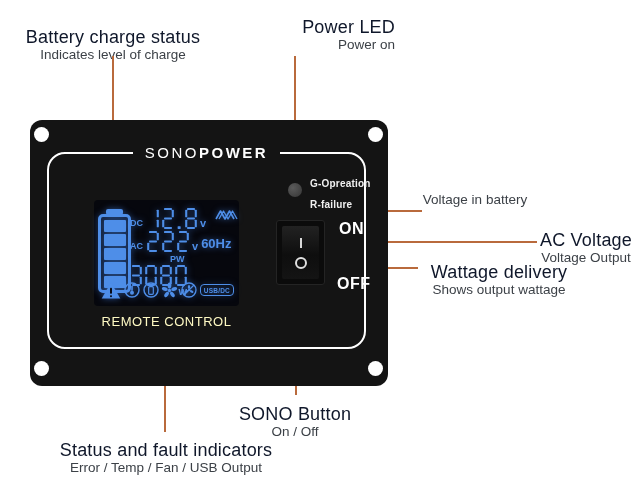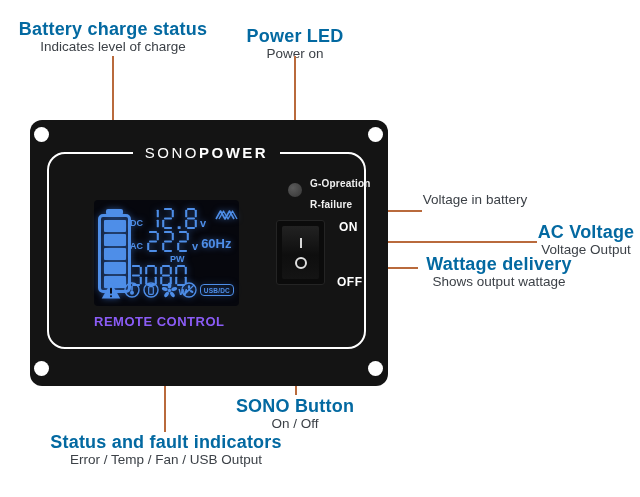--- a/index.html
+++ b/index.html
@@ -1,21 +1,21 @@
 <!DOCTYPE html>
 <html><head>
 <meta charset="utf-8">
 <style>
   html,body{margin:0;padding:0;background:#fff;}
   *{box-sizing:border-box;font-family:"Liberation Sans",sans-serif;}
   .stage{position:relative;width:640px;height:497px;background:#ffffff;overflow:hidden;}
 
   
   .callout{position:absolute;text-align:center;}
-  .callout .title{font-size:18px;font-weight:700;color:#0369a1;line-height:20px;letter-spacing:.2px;}
+  .callout .title{font-size:18px;font-weight:400;color:#0f172a;line-height:20px;letter-spacing:.2px;margin-top:8px;}
   .callout .sub{font-size:13.5px;font-weight:500;color:#3C4147;line-height:16px;}
   .aline{position:absolute;background:#B96A3C;}
   .aline.v{width:2px;}
   .aline.h{height:2px;}
 
   
   .panel{position:absolute;left:30px;top:120px;width:358px;height:266px;
          background:#141414;border-radius:12px;}
   .screw{position:absolute;width:15px;height:15px;border-radius:50%;background:#ffffff;}
   .inner-border{position:absolute;left:17px;top:32px;width:319px;height:197px;
@@ -44,43 +44,43 @@
   .sevenseg{display:flex;align-items:flex-end;gap:3px;}
   .lcd-unit{font-size:11px;font-weight:700;color:#4E8EE8;margin-left:3px;line-height:11px;}
   .lcd-extra{font-size:13px;font-weight:700;color:#4E8EE8;margin-left:3px;margin-bottom:1px;}
   .sine{margin-left:9px;align-self:flex-start;margin-top:1px;}
 
   .lcd-icons{position:absolute;left:7px;right:5px;top:81px;height:18px;display:flex;
              align-items:center;justify-content:space-between;}
   .usb-badge{border:1.3px solid #4E8EE8;border-radius:4px;color:#4E8EE8;font-size:6.5px;
              font-weight:700;padding:1.5px 3px;letter-spacing:.2px;}
 
-  .remote-label{position:absolute;left:64px;top:194px;width:145px;
-                color:#8b5cf6;font-size:13px;font-weight:700;letter-spacing:.5px;}
+  .remote-label{position:absolute;left:64px;top:194px;width:145px;text-align:center;
+                color:#fef9c3;font-size:13px;font-weight:400;letter-spacing:.5px;}
 
   
   .switch{position:absolute;left:246px;top:100px;width:49px;height:65px;background:#0b0b0b;
           border:1px solid #242424;border-radius:3px;}
   .rocker{position:absolute;left:5px;top:5px;width:37px;height:53px;border-radius:2px;
           background:linear-gradient(180deg,#222222,#0e0e0e 55%,#141414);}
   .rocker-on{position:absolute;left:50%;top:12px;width:2px;height:10px;margin-left:-1px;background:#d8d8d8;}
   .rocker-off{position:absolute;left:50%;top:31px;width:12px;height:12px;margin-left:-6px;
               border:2px solid #e0e0e0;border-radius:50%;}
-  .sw-label{position:absolute;color:#ffffff;font-size:12px;font-weight:700;letter-spacing:.5px;}
+  .sw-label{position:absolute;color:#ffffff;font-size:16px;font-weight:700;letter-spacing:.5px;}
 </style>
 </head>
 <body>
 
 <div class="stage">
 
   <div class="callout" style="left:13px;top:19px;width:200px;">
     <div class="title">Battery charge status</div>
     <div class="sub">Indicates level of charge</div>
   </div>
-  <div class="callout" style="left:195px;top:26px;width:200px;">
+  <div class="callout" style="left:195px;top:9px;width:200px;text-align:right;">
     <div class="title">Power LED</div>
     <div class="sub">Power on</div>
   </div>
 
   <div class="callout" style="left:375px;top:192px;width:200px;">
     <div class="sub">Voltage in battery</div>
   </div>
   <div class="callout" style="left:509px;top:222px;width:154px;">
     <div class="title">AC Voltage</div>
     <div class="sub">Voltage Output</div>

